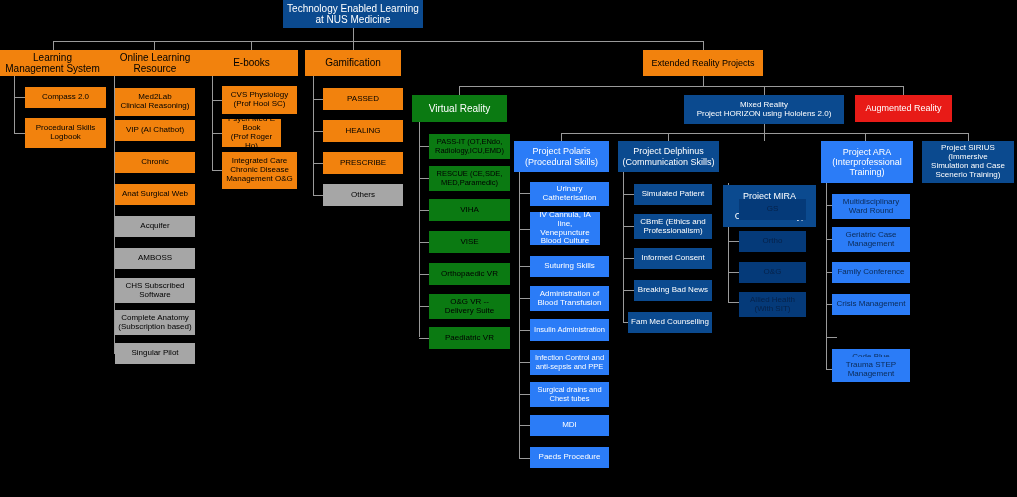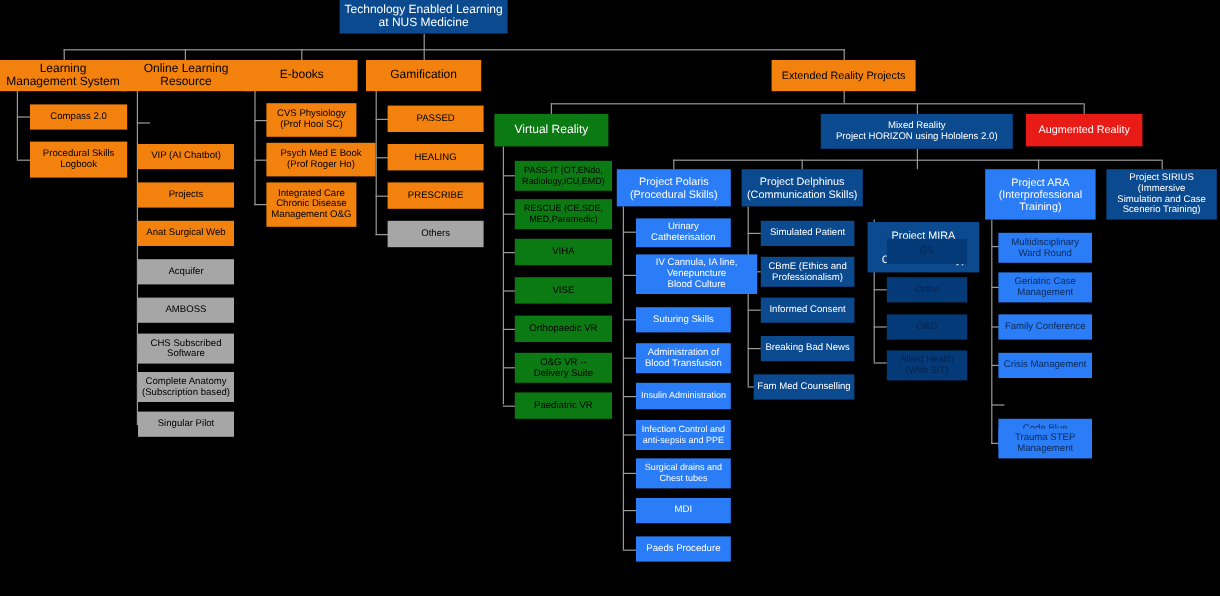--- a/index.html
+++ b/index.html
@@ -143,34 +143,36 @@
   <div class="node c-orange fs10" style="left:205px;top:50px;width:93px;height:26px;">E-books</div>
 
   <div class="node c-orange fs10" style="left:305px;top:50px;width:96px;height:26px;">Gamification</div>
 
   <div class="node c-orange fs9" style="left:643px;top:50px;width:120px;height:26px;">Extended Reality Projects</div>
 
   <div class="node c-orange fs8" style="left:25px;top:87px;width:81px;height:21px;">Compass 2.0</div>
   <div class="node c-orange fs8" style="left:25px;top:118px;width:81px;height:30px;">Procedural Skills
 Logbook</div>
 
+  <div class="node c-orange fs8" style="left:115px;top:88px;width:80px;height:28px;">Med2Lab
+Clinical Reasoning)</div>
   <div class="node c-orange fs8" style="left:115px;top:120px;width:80px;height:21px;">VIP (AI Chatbot)</div>
-  <div class="node c-orange fs8" style="left:115px;top:152px;width:80px;height:21px;">Projects</div>
+  <div class="node c-orange fs8" style="left:115px;top:152px;width:80px;height:21px;">Chronic</div>
   <div class="node c-orange fs8" style="left:115px;top:184px;width:80px;height:21px;">Anat Surgical Web</div>
   <div class="node c-gray fs8" style="left:115px;top:216px;width:80px;height:21px;">Acquifer</div>
   <div class="node c-gray fs8" style="left:115px;top:248px;width:80px;height:21px;">AMBOSS</div>
   <div class="node c-gray fs8" style="left:115px;top:278px;width:80px;height:25px;">CHS Subscribed
 Software</div>
   <div class="node c-gray fs8" style="left:115px;top:310px;width:80px;height:25px;">Complete Anatomy
 (Subscription based)</div>
   <div class="node c-gray fs8" style="left:115px;top:343px;width:80px;height:21px;">Singular Pilot</div>
 
   <div class="node c-orange fs8" style="left:222px;top:86px;width:75px;height:28px;">CVS Physiology
 (Prof Hooi SC)</div>
-  <div class="node c-orange fs8" style="left:222px;top:119px;width:91px;height:28px;">Psych Med E Book
+  <div class="node c-orange fs8" style="left:222px;top:119px;width:59px;height:28px;">Psych Med E Book
 (Prof Roger Ho)</div>
   <div class="node c-orange fs8" style="left:222px;top:152px;width:75px;height:37px;text-align:center;">Integrated Care
 Chronic Disease
 Management O&amp;G</div>
 
   <div class="node c-orange fs8" style="left:323px;top:88px;width:80px;height:22px;">PASSED</div>
   <div class="node c-orange fs8" style="left:323px;top:120px;width:80px;height:22px;">HEALING</div>
   <div class="node c-orange fs8" style="left:323px;top:152px;width:80px;height:22px;">PRESCRIBE</div>
   <div class="node c-gray fs8" style="left:323px;top:184px;width:80px;height:22px;">Others</div>
 
@@ -206,21 +208,21 @@
 (Interprofessional
 Training)</div>
 
   <div class="node c-root fs8" style="left:922px;top:141px;width:92px;height:42px;">Project SIRIUS
 (Immersive
 Simulation and Case
 Scenerio Training)</div>
 
   <div class="node c-blue fs8" style="left:530px;top:182px;width:79px;height:24px;">Urinary
 Catheterisation</div>
-  <div class="node c-blue fs8" style="left:530px;top:212px;width:101px;height:33px;">IV Cannula, IA line,
+  <div class="node c-blue fs8" style="left:530px;top:212px;width:70px;height:33px;">IV Cannula, IA line,
 Venepuncture
 Blood Culture</div>
   <div class="node c-blue fs8" style="left:530px;top:256px;width:79px;height:21px;">Suturing Skills</div>
   <div class="node c-blue fs8" style="left:530px;top:286px;width:79px;height:25px;">Administration of
 Blood Transfusion</div>
   <div class="node c-blue fs75" style="left:530px;top:319px;width:79px;height:22px;">Insulin Administration</div>
   <div class="node c-blue fs75" style="left:530px;top:350px;width:79px;height:25px;">Infection Control and
 anti-sepsis and PPE</div>
   <div class="node c-blue fs75" style="left:530px;top:382px;width:79px;height:25px;">Surgical drains and
 Chest tubes</div>

